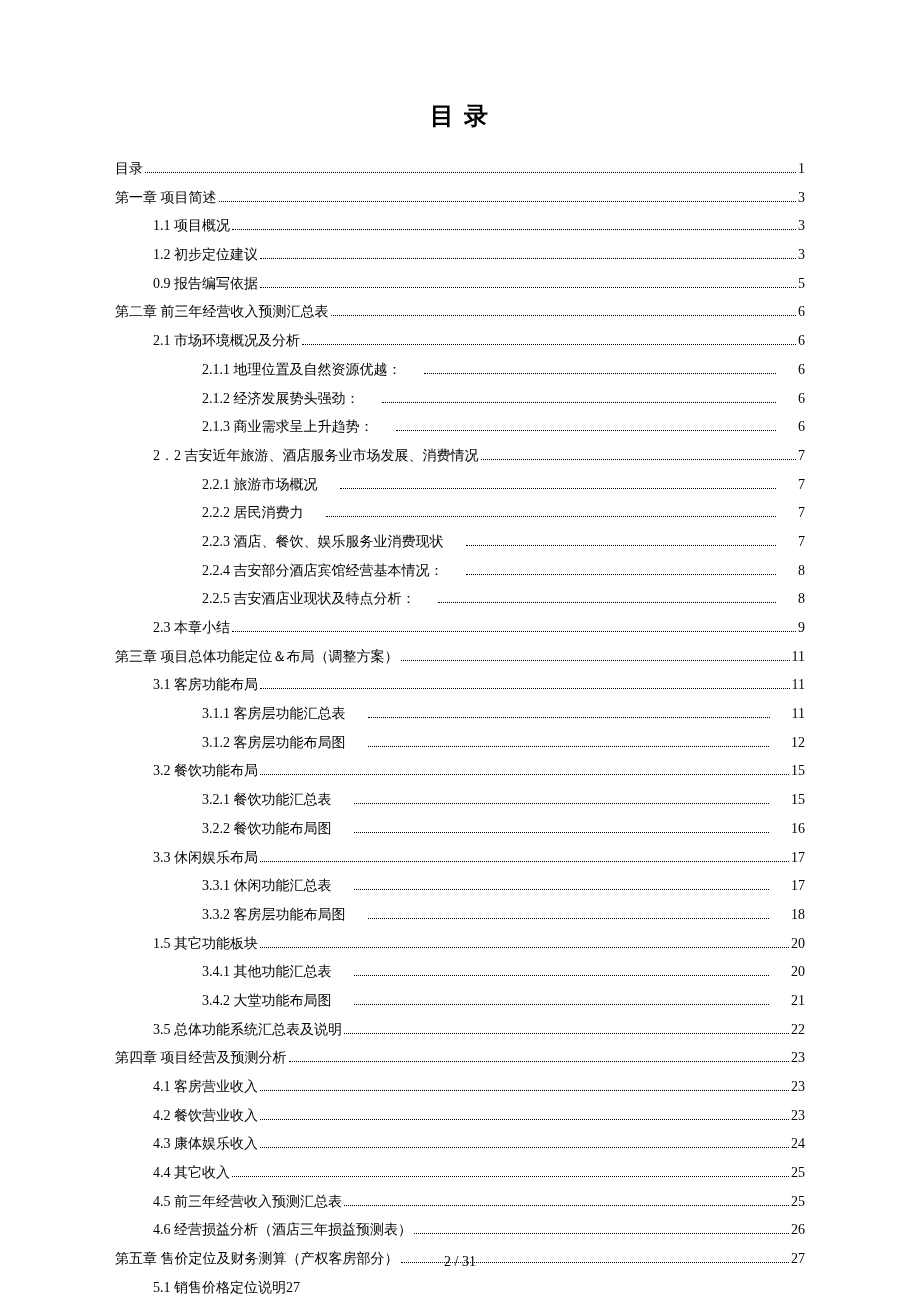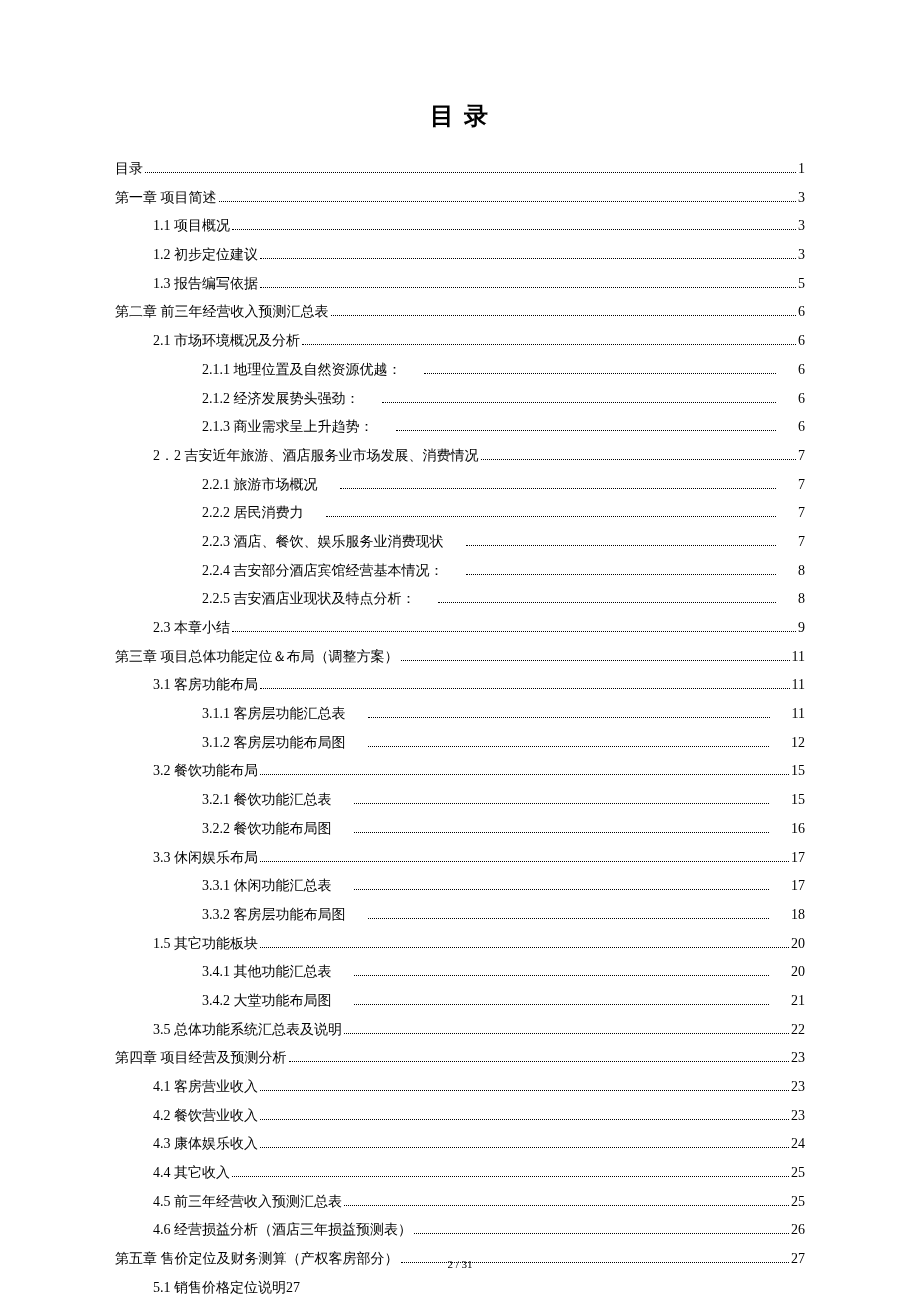--- a/index.html
+++ b/index.html
@@ -47,21 +47,21 @@
     }
     .level-0 { padding-left: 0; }
     .level-1 { padding-left: 38px; font-family: Liberation Serif, serif; }
     .level-2 { padding-left: 87px; gap: 20px; }
     .page-footer {
       position: absolute;
       bottom: 32px;
       left: 0;
       right: 0;
       text-align: center;
-      font-size: 11px;
+      font-size: 14px;
     }
   </style>
 </head>
 <body>
 
 <div class="page">
   <h1 class="title">目 录</h1>
   <div class="toc-list" id="toc-container">
       <div class="toc-entry level-0">
         <span class="toc-label">目录</span>
@@ -77,21 +77,21 @@
         <span class="toc-label">1.1 项目概况</span>
         <span class="toc-dots"></span>
         <span class="toc-page">3</span>
       </div>
       <div class="toc-entry level-1">
         <span class="toc-label">1.2 初步定位建议</span>
         <span class="toc-dots"></span>
         <span class="toc-page">3</span>
       </div>
       <div class="toc-entry level-1">
-        <span class="toc-label">1.3 报告编写依据</span>
+        <span class="toc-label">0.9 报告编写依据</span>
         <span class="toc-dots"></span>
         <span class="toc-page">5</span>
       </div>
       <div class="toc-entry level-0">
         <span class="toc-label">第二章  前三年经营收入预测汇总表</span>
         <span class="toc-dots"></span>
         <span class="toc-page">6</span>
       </div>
       <div class="toc-entry level-1">
         <span class="toc-label">2.1 市场环境概况及分析</span>

